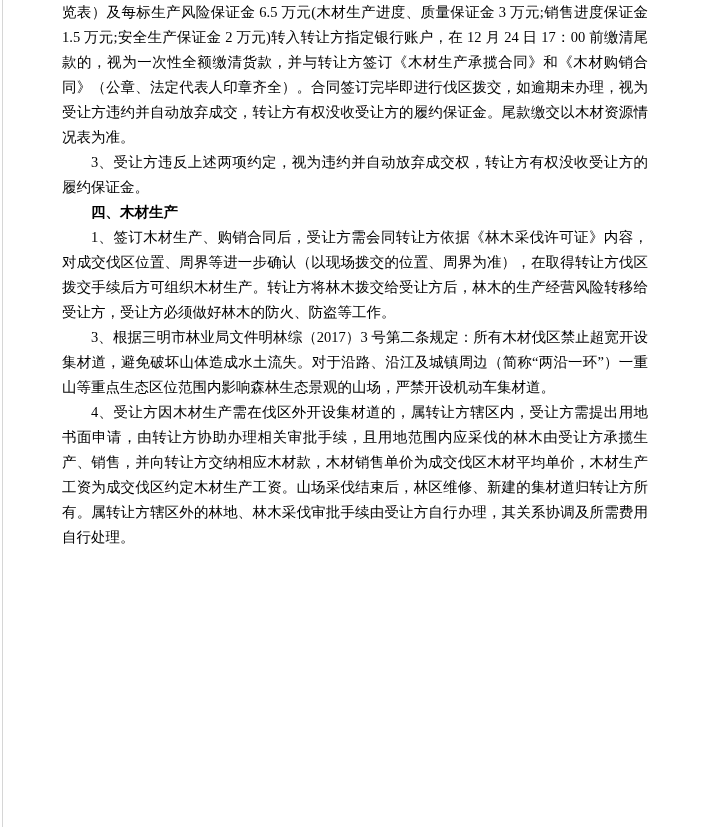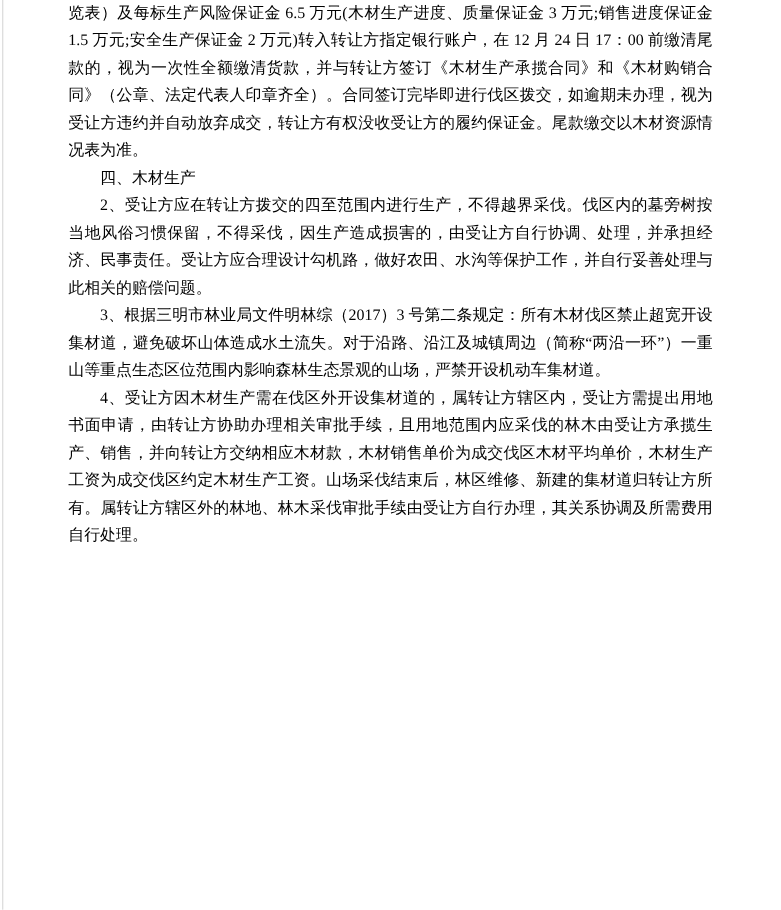--- a/index.html
+++ b/index.html
@@ -36,28 +36,29 @@
   .doc-body p {
     margin: 0;
     padding: 0;
     text-indent: 2em;
   }
   .doc-body p.no-indent {
     text-indent: 0;
     font-family: Liberation Serif, serif;
   }
   .doc-body p.heading {
-    font-weight: normal;
+    font-weight: bold;
   }
 </style>
 </head>
 <body>
 
 <div class="page-edge"></div>
 
 <div class="doc-body">
   <p class="no-indent">览表）及每标生产风险保证金 6.5 万元(木材生产进度、质量保证金 3 万元;销售进度保证金 1.5 万元;安全生产保证金 2 万元)转入转让方指定银行账户，在 12 月 24 日 17：00 前缴清尾款的，视为一次性全额缴清货款，并与转让方签订《木材生产承揽合同》和《木材购销合同》（公章、法定代表人印章齐全）。合同签订完毕即进行伐区拨交，如逾期未办理，视为受让方违约并自动放弃成交，转让方有权没收受让方的履约保证金。尾款缴交以木材资源情况表为准。</p>
+  <p>3、受让方违反上述两项约定，视为违约并自动放弃成交权，转让方有权没收受让方的履约保证金。</p>
   <p class="heading">四、木材生产</p>
-  <p>2、受让方应在转让方拨交的四至范围内进行生产，不得越界采伐。伐区内的墓旁树按当地风俗习惯保留，不得采伐，因生产造成损害的，由受让方自行协调、处理，并承担经济、民事责任。受让方应合理设计勾机路，做好农田、水沟等保护工作，并自行妥善处理与此相关的赔偿问题。</p>
+  <p>1、签订木材生产、购销合同后，受让方需会同转让方依据《林木采伐许可证》内容，对成交伐区位置、周界等进一步确认（以现场拨交的位置、周界为准），在取得转让方伐区拨交手续后方可组织木材生产。转让方将林木拨交给受让方后，林木的生产经营风险转移给受让方，受让方必须做好林木的防火、防盗等工作。</p>
   <p>3、根据三明市林业局文件明林综（2017）3 号第二条规定：所有木材伐区禁止超宽开设集材道，避免破坏山体造成水土流失。对于沿路、沿江及城镇周边（简称“两沿一环”）一重山等重点生态区位范围内影响森林生态景观的山场，严禁开设机动车集材道。</p>
   <p>4、受让方因木材生产需在伐区外开设集材道的，属转让方辖区内，受让方需提出用地书面申请，由转让方协助办理相关审批手续，且用地范围内应采伐的林木由受让方承揽生产、销售，并向转让方交纳相应木材款，木材销售单价为成交伐区木材平均单价，木材生产工资为成交伐区约定木材生产工资。山场采伐结束后，林区维修、新建的集材道归转让方所有。属转让方辖区外的林地、林木采伐审批手续由受让方自行办理，其关系协调及所需费用自行处理。</p>
 
 </div>
 
 </body></html>

